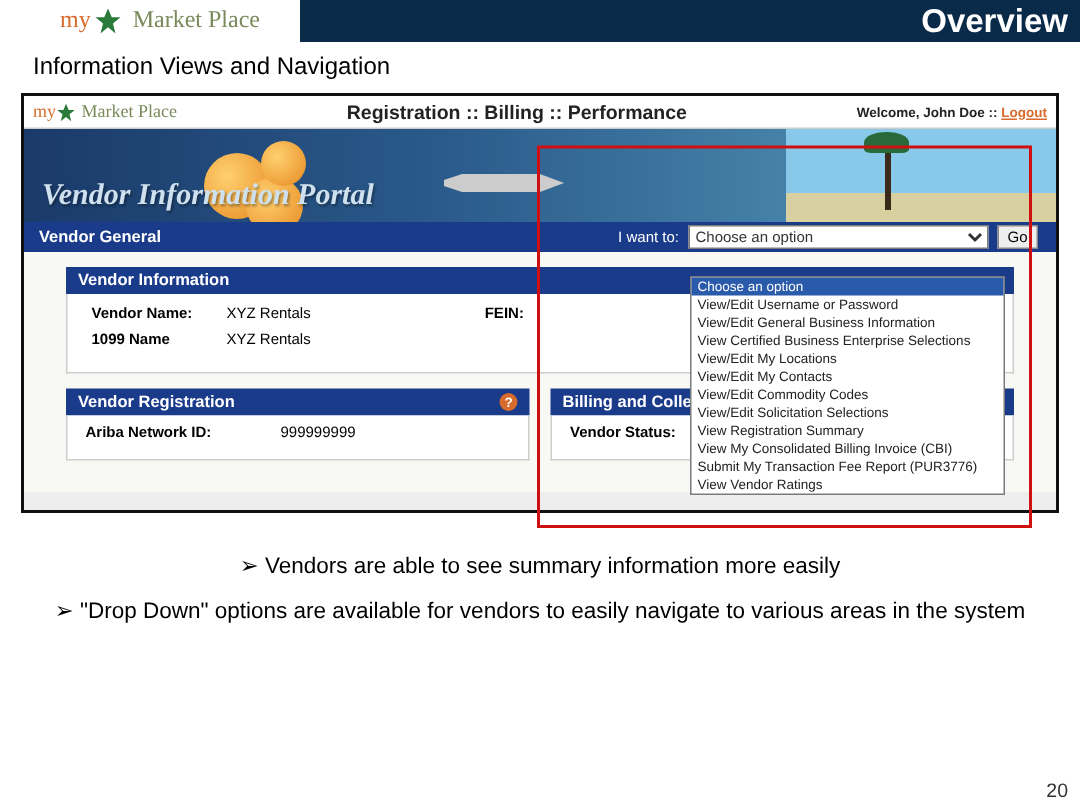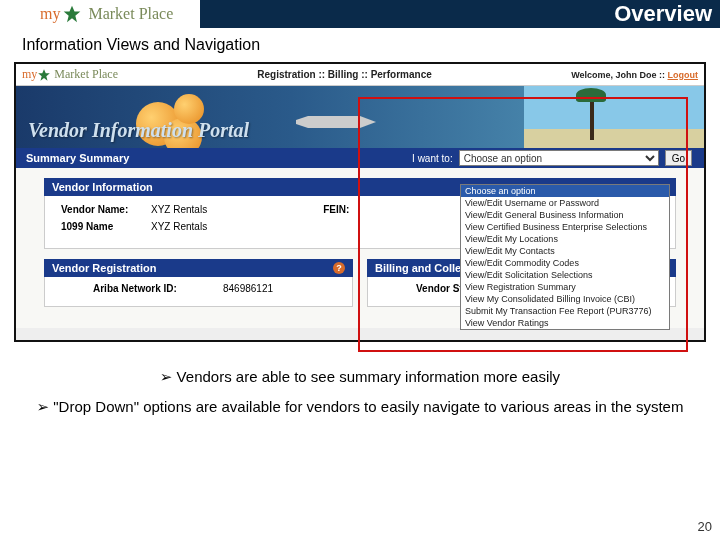--- a/index.html
+++ b/index.html
@@ -35,21 +35,21 @@
   }
 
   
   .portal-top {
     height: 22px; background: #fff; display: flex; align-items: center; padding: 0 6px;
     border-bottom: 1px solid #ccc;
   }
   .portal-top .plogo { display: flex; align-items: center; }
   .portal-top .plogo .my { font-family: 'Brush Script MT', cursive; font-size: 12px; color: #d86b2b; }
   .portal-top .plogo .mp { font-family: 'Brush Script MT', cursive; font-size: 12px; color: #7a8a5a; margin-left: 3px; }
-  .portal-top .center-nav { flex: 1; text-align: center; font-size: 10px; font-weight: bold; color: #222; }
+  .portal-top .center-nav { flex: 1; text-align: center; font-size: 13px; font-weight: bold; color: #222; }
   .portal-top .welcome { font-size: 9px; font-weight: bold; color: #222; }
   .portal-top .welcome .lnk { color: #d86b2b; text-decoration: underline; }
 
   
   .banner {
     height: 62px; background: linear-gradient(to right, #1a3a6a 0%, #2a5a8a 40%, #5aa0c0 100%);
     position: relative; overflow: hidden;
   }
   .banner .orange { position: absolute; left: 120px; top: 6px; width: 70px; height: 66px; }
   .banner .orange .o1 { position: absolute; width: 44px; height: 44px; border-radius: 50%; background: radial-gradient(circle at 35% 35%, #ffd070, #e68a20); left: 0; top: 10px; }
@@ -96,21 +96,21 @@
   .panel-body .row { margin-bottom: 6px; }
 
   .two-col { display: flex; gap: 14px; margin-top: 10px; }
   .two-col .col { flex: 1; }
   .two-col .panel-head { display: flex; align-items: center; }
   .two-col .panel-head .q {
     margin-left: auto; width: 12px; height: 12px; border-radius: 50%; background: #d86b2b; color: #fff;
     font-size: 9px; display: flex; align-items: center; justify-content: center;
   }
   .two-col .panel-body { display: block; padding: 6px 12px; }
-  .two-col .panel-body .row { display: flex; margin-left: 36px; }
+  .two-col .panel-body .row { display: flex; }
   .two-col .panel-body .lbl { width: 130px; }
 
   
   .red-rect {
     position: absolute; border: 2px solid #d01010;
     left: 358px; top: 97px; width: 330px; height: 255px; z-index: 10; pointer-events: none;
   }
 
   
   .bullets { padding: 26px 14px 0 14px; font-size: 15px; text-align: center; }
@@ -162,21 +162,21 @@
           <div class="o3"></div>
         </div>
       <div class="plane"></div>
       <div class="beach">
           <div class="palm"></div>
         </div>
       <div class="vip-text">Vendor Information Portal</div>
     </div>
 
     <div class="sub-bar">
-      <span>Summary Summary</span>
+      <span>Vendor General</span>
       <div class="iwant">
         <span>I want to:</span>
         <select>
           <option>Choose an option</option>
         </select>
         <button class="go-btn">Go</button>
       </div>
     </div>
 
     <div class="dd-open">
@@ -208,21 +208,21 @@
 
       <div class="two-col">
         <div class="col">
           <div class="panel-head">
               <span>Vendor Registration</span>
               <span class="q">?</span>
             </div>
           <div class="panel-body">
             <div class="row">
                 <span class="lbl">Ariba Network ID:</span>
-                <span>846986121</span>
+                <span>999999999</span>
               </div>
           </div>
         </div>
         <div class="col">
           <div class="panel-head">
               <span>Billing and Collections</span>
               <span class="q">?</span>
             </div>
           <div class="panel-body">
             <div class="row">

